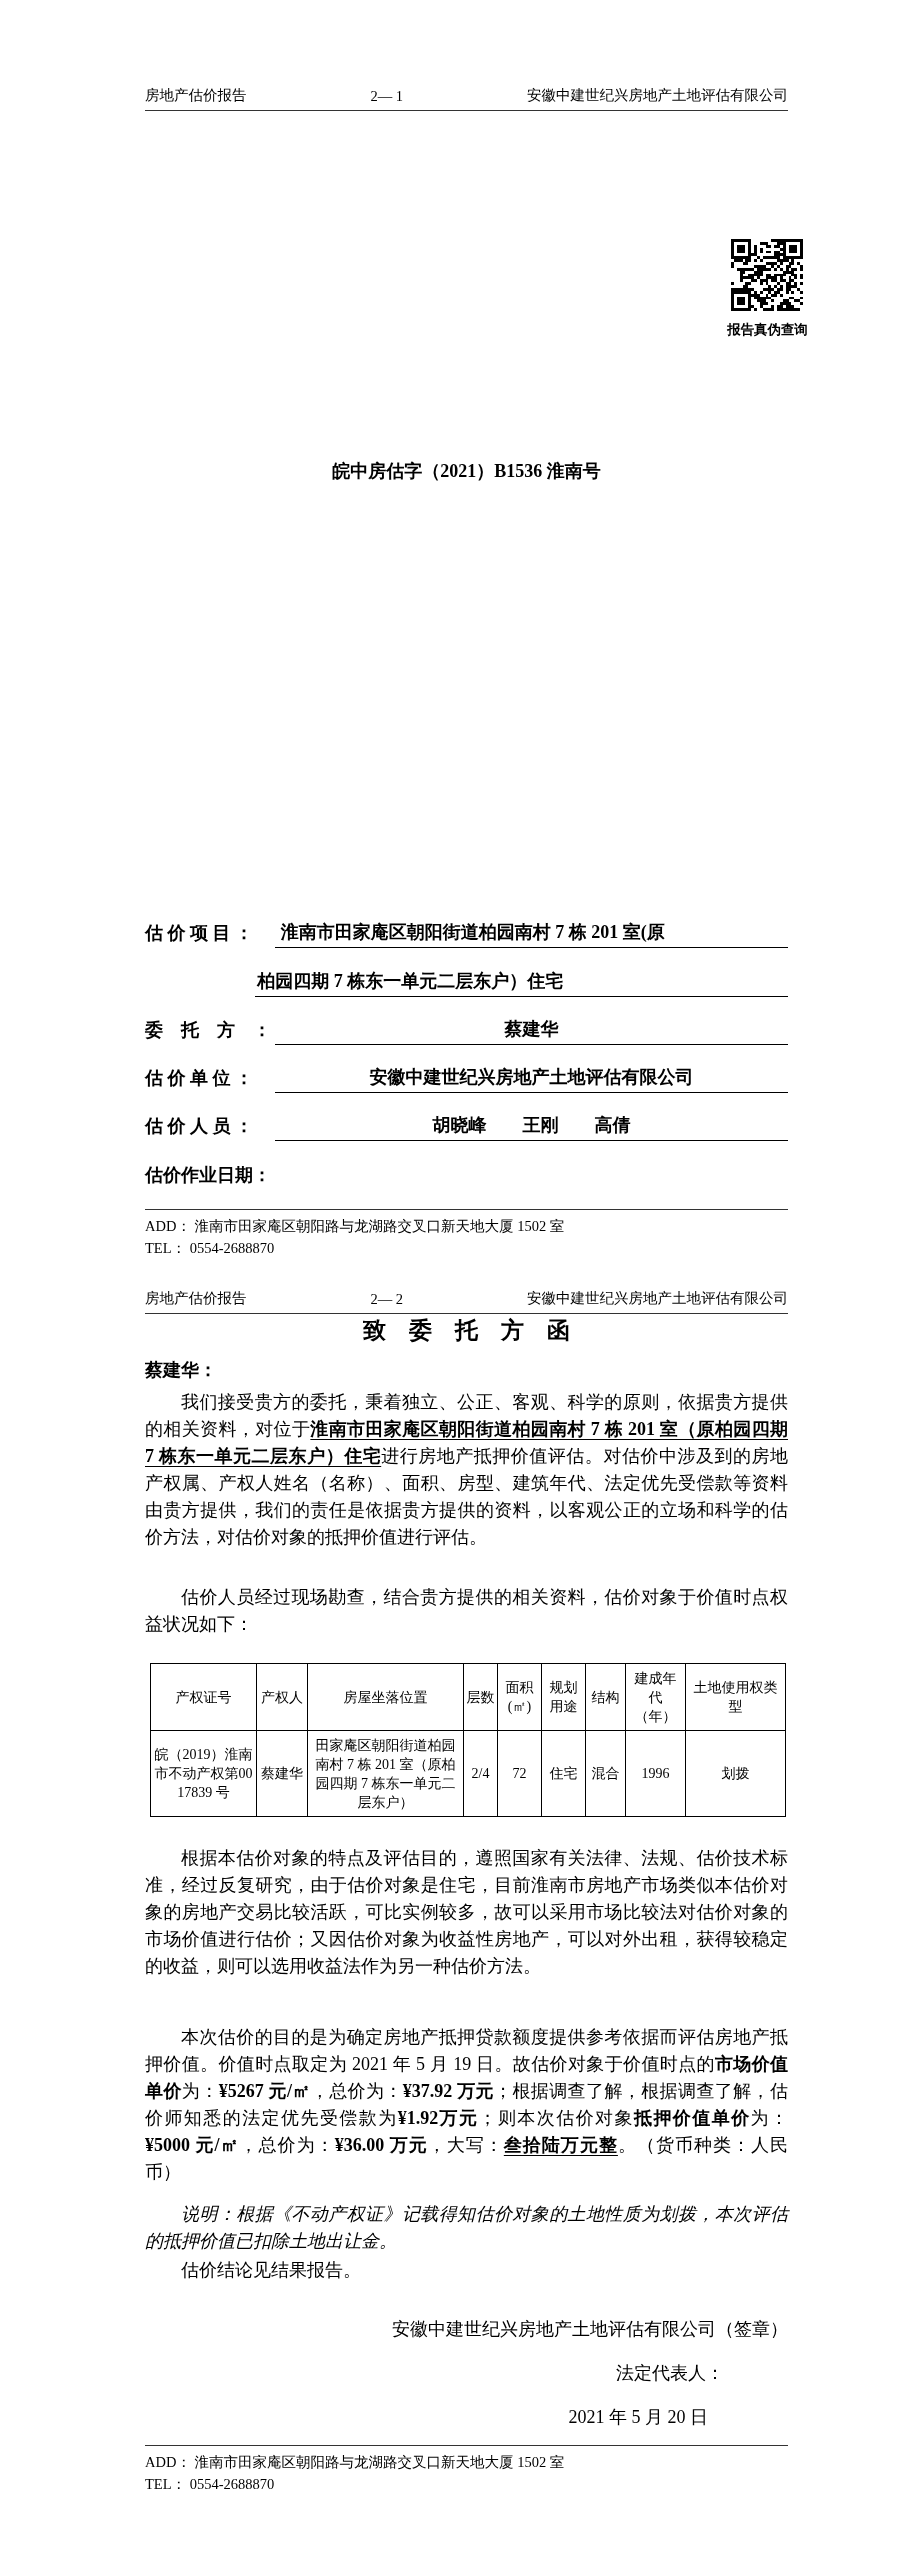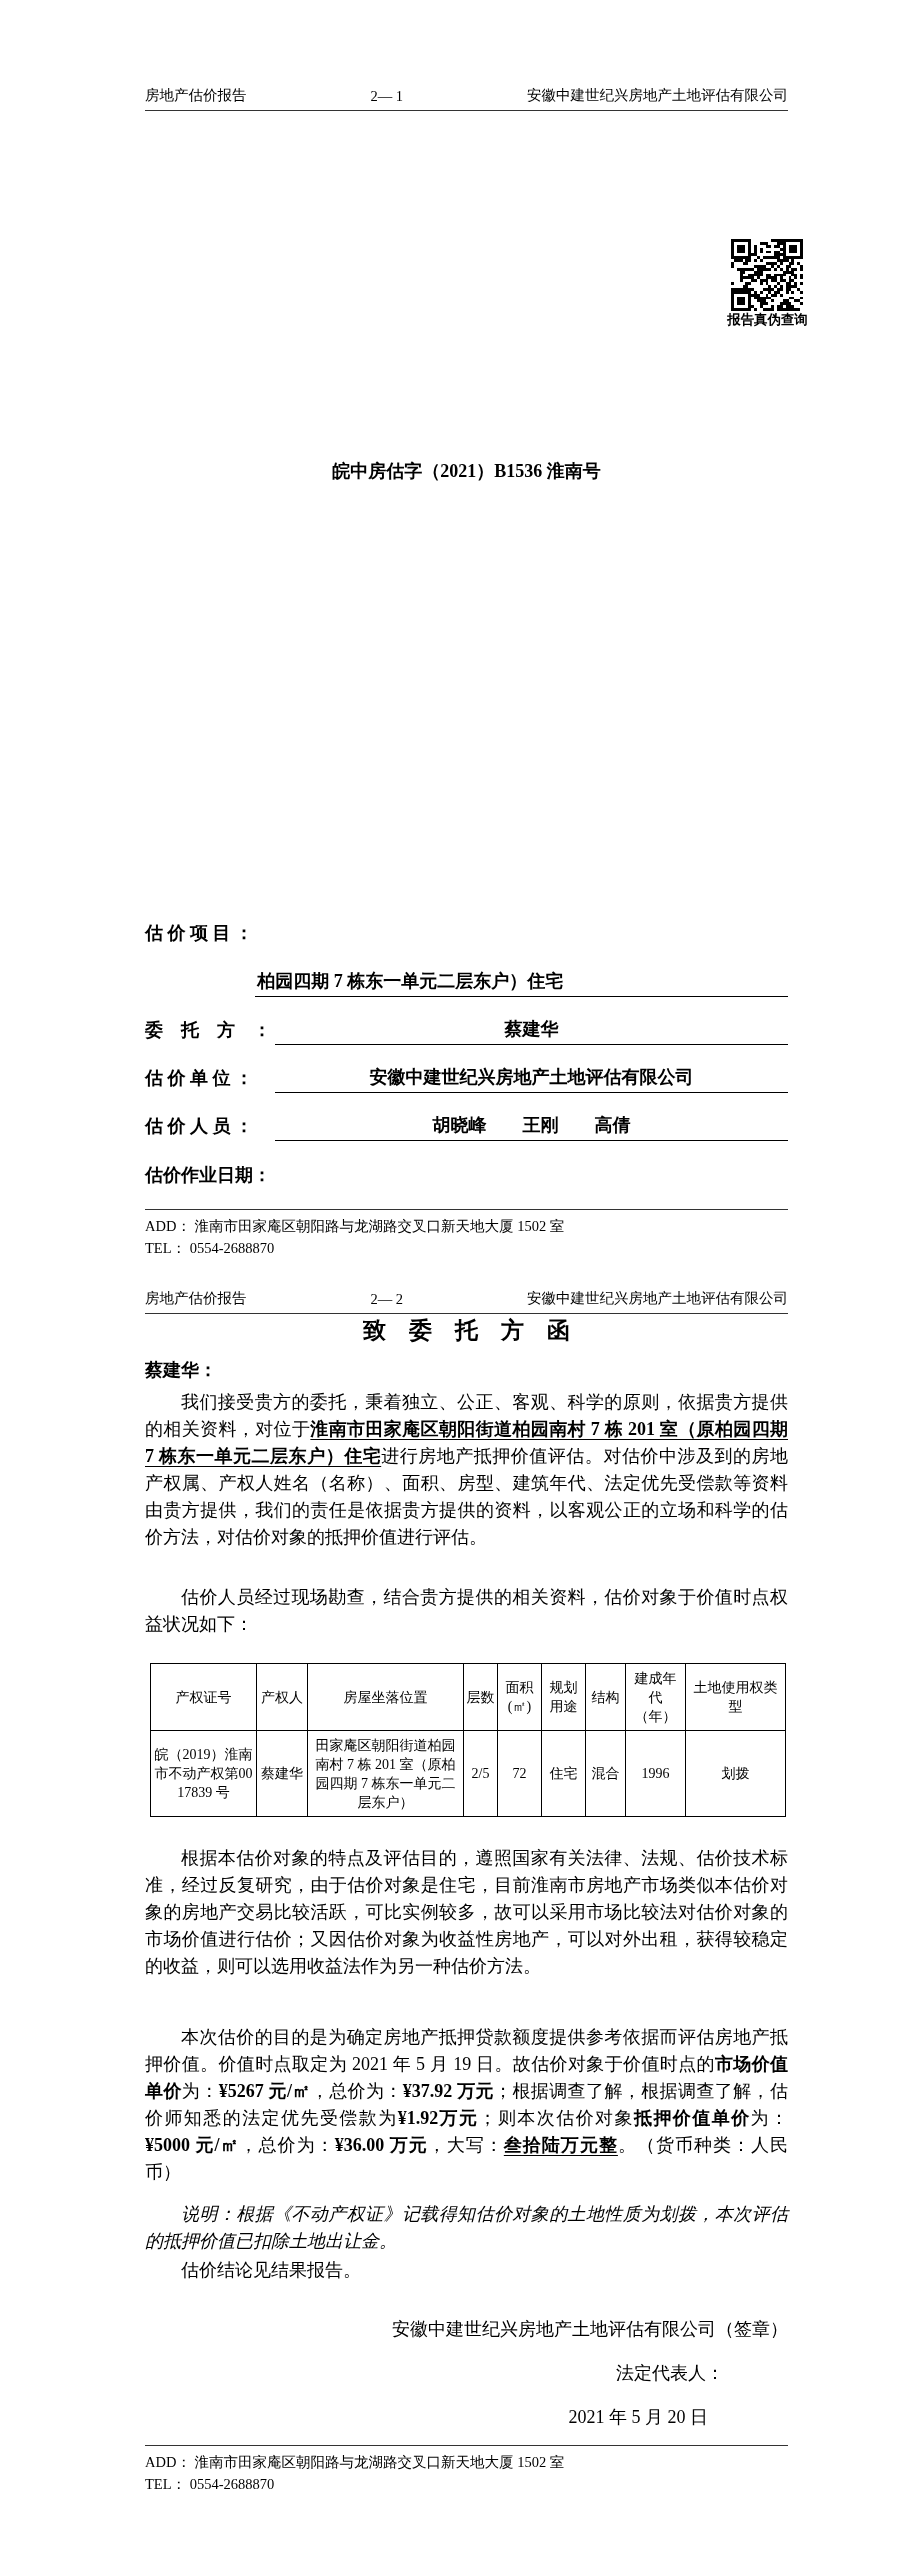--- a/index.html
+++ b/index.html
@@ -7,21 +7,21 @@
   body { font-family: "Liberation Serif", "DejaVu Serif", serif; color: #000; }
   .doc { position: relative; width: 922px; height: 2576px; background: #fff; margin: 0 auto; overflow: hidden; }
 
   
   .pg-header { position: absolute; left: 145px; right: 134px; display: flex; justify-content: space-between; align-items: flex-end; font-size: 14.5px; padding-bottom: 4.6px; border-bottom: 1.2px solid #333; }
   .pg-footer { position: absolute; left: 145px; right: 134px; border-top: 1.2px solid #333; padding-top: 4.6px; font-size: 14.5px; line-height: 22px; }
 
   
   .qr { position: absolute; left: 731px; top: 239px; width: 72px; height: 72px; background: #fff; }
   .qr > div { background: #000; }
-  .qr-caption { position: absolute; left: 708px; top: 311px; width: 119px; text-align: center; font-size: 13.4px; font-weight: bold; }
+  .qr-caption { position: absolute; left: 708px; top: 321px; width: 119px; text-align: center; font-size: 13.4px; font-weight: bold; }
   .report-title { position: absolute; left: 145px; right: 134px; top: 356px; text-align: center; font-size: 36px; font-weight: bold; letter-spacing: 7px; white-space: pre; }
   .report-number { position: absolute; left: 145px; right: 134px; top: 459px; text-align: center; font-size: 18px; font-weight: bold; }
 
   .frow { position: absolute; left: 145px; right: 134px; height: 40px; display: flex; align-items: flex-end; font-size: 18px; }
   .flabel { font-weight: bold; white-space: pre; width: 130px; padding-bottom: 2.9px; flex: none; }
   .fval { flex: 1; border-bottom: 1.2px solid #000; text-align: center; font-weight: bold; padding-bottom: 2.9px; min-height: 27px; }
   .fval.left { text-align: left; padding-left: 5.8px; }
   .frow-cont { position: absolute; left: 239px; right: 134px; height: 40px; display: flex; align-items: flex-end; font-size: 18px; }
   .frow-cont .fval { text-align: left; padding-left: 2.3px; margin-left: 16px; }
 
@@ -391,20 +391,21 @@
       <div style="grid-area: 25 / 22;"></div>
       <div style="grid-area: 25 / 23;"></div>
       <div style="grid-area: 25 / 24;"></div>
     </div>
   <div class="qr-caption">报告真伪查询</div>
 
   <div class="report-number">皖中房估字（2021）B1536 淮南号</div>
 
   <div class="frow" style="top:908px">
     <span class="flabel">估 价 项 目 ：</span>
+    <span class="fval left">淮南市田家庵区朝阳街道柏园南村 7 栋 201 室(原</span>
   </div>
   <div class="frow-cont" style="top:957px">
     <span class="fval">柏园四期 7 栋东一单元二层东户）住宅</span>
   </div>
   <div class="frow" style="top:1005px">
     <span class="flabel">委　托　方　：</span>
     <span class="fval">蔡建华</span>
   </div>
   <div class="frow" style="top:1053px">
     <span class="flabel">估 价 单 位 ：</span>
@@ -458,21 +459,21 @@
         <th>结构</th>
         <th>建成年代（年）</th>
         <th>土地使用权类型</th>
       </tr>
     </thead>
     <tbody>
       <tr>
         <td>皖（2019）淮南市不动产权第0017839 号</td>
         <td>蔡建华</td>
         <td>田家庵区朝阳街道柏园南村 7 栋 201 室（原柏园四期 7 栋东一单元二层东户）</td>
-        <td>2/5</td>
+        <td>2/4</td>
         <td>72</td>
         <td>住宅</td>
         <td>混合</td>
         <td>1996</td>
         <td>划拨</td>
       </tr>
     </tbody>
   </table>
 
   <p class="para p3">根据本估价对象的特点及评估目的，遵照国家有关法律、法规、估价技术标准，经过反复研究，由于估价对象是住宅，目前淮南市房地产市场类似本估价对象的房地产交易比较活跃，可比实例较多，故可以采用市场比较法对估价对象的市场价值进行估价；又因估价对象为收益性房地产，可以对外出租，获得较稳定的收益，则可以选用收益法作为另一种估价方法。</p>

